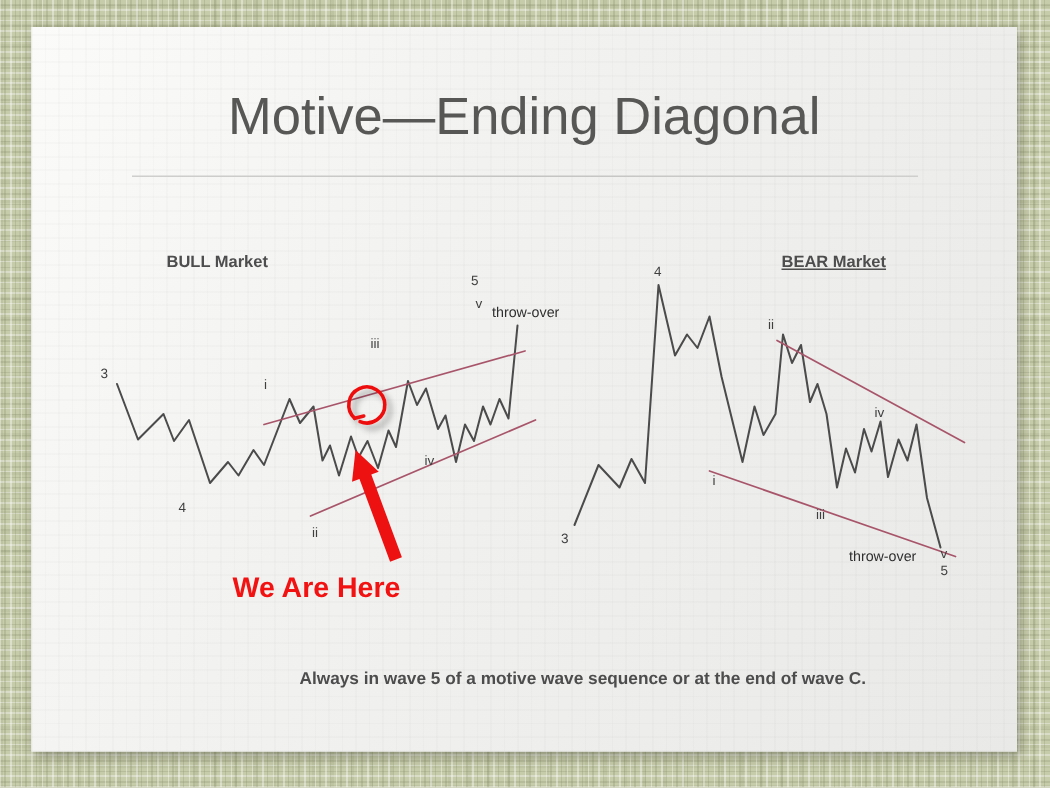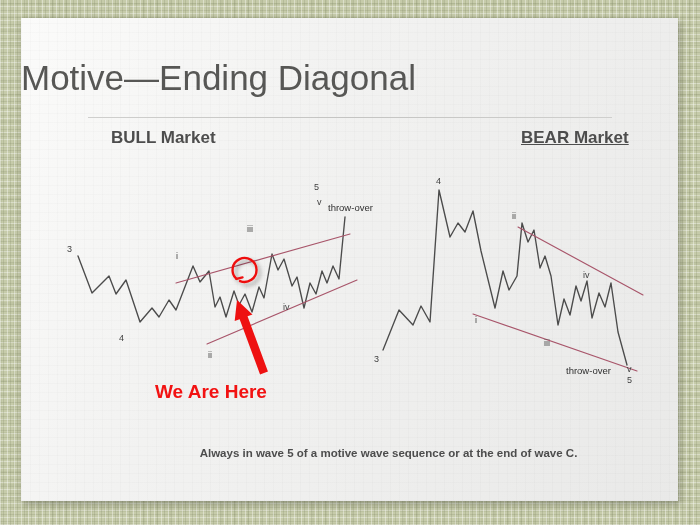--- a/index.html
+++ b/index.html
@@ -59,43 +59,44 @@
       linear-gradient(118deg, #fbfbfa 0%, #f2f2f1 38%, #ededec 72%, #e9e9e8 100%);
     box-shadow: 2px 3px 7px rgba(60,62,48,0.42);
     overflow: hidden;
   }
 
   #slide-title {
     position: absolute;
     left: 0;
     top: 40px;
     width: 657px;
-    text-align: left;
+    text-align: center;
     font-size: 35px;
     font-weight: 400;
     color: #575755;
     letter-spacing: 0px;
     white-space: nowrap;
   }
 
   #title-rule {
     position: absolute;
     left: 67px;
     top: 99px;
     width: 524px;
     height: 1px;
     background: linear-gradient(90deg, #cfcfcd 0%, #c4c4c2 50%, #cfcfcd 100%);
   }
 
   .market-label {
     position: absolute;
-    font-size: 17px;
+    font-size: 11px;
     font-weight: bold;
     color: #4d4d4d;
     white-space: nowrap;
+    margin-top: 41px;
   }
   #bull-market-label { left: 90px; top: 110px; }
   #bear-market-label { left: 500px; top: 110px; text-decoration: underline; }
 
   #caption {
     position: absolute;
     left: 0;
     top: 429px;
     width: 657px;
     text-align: center;

